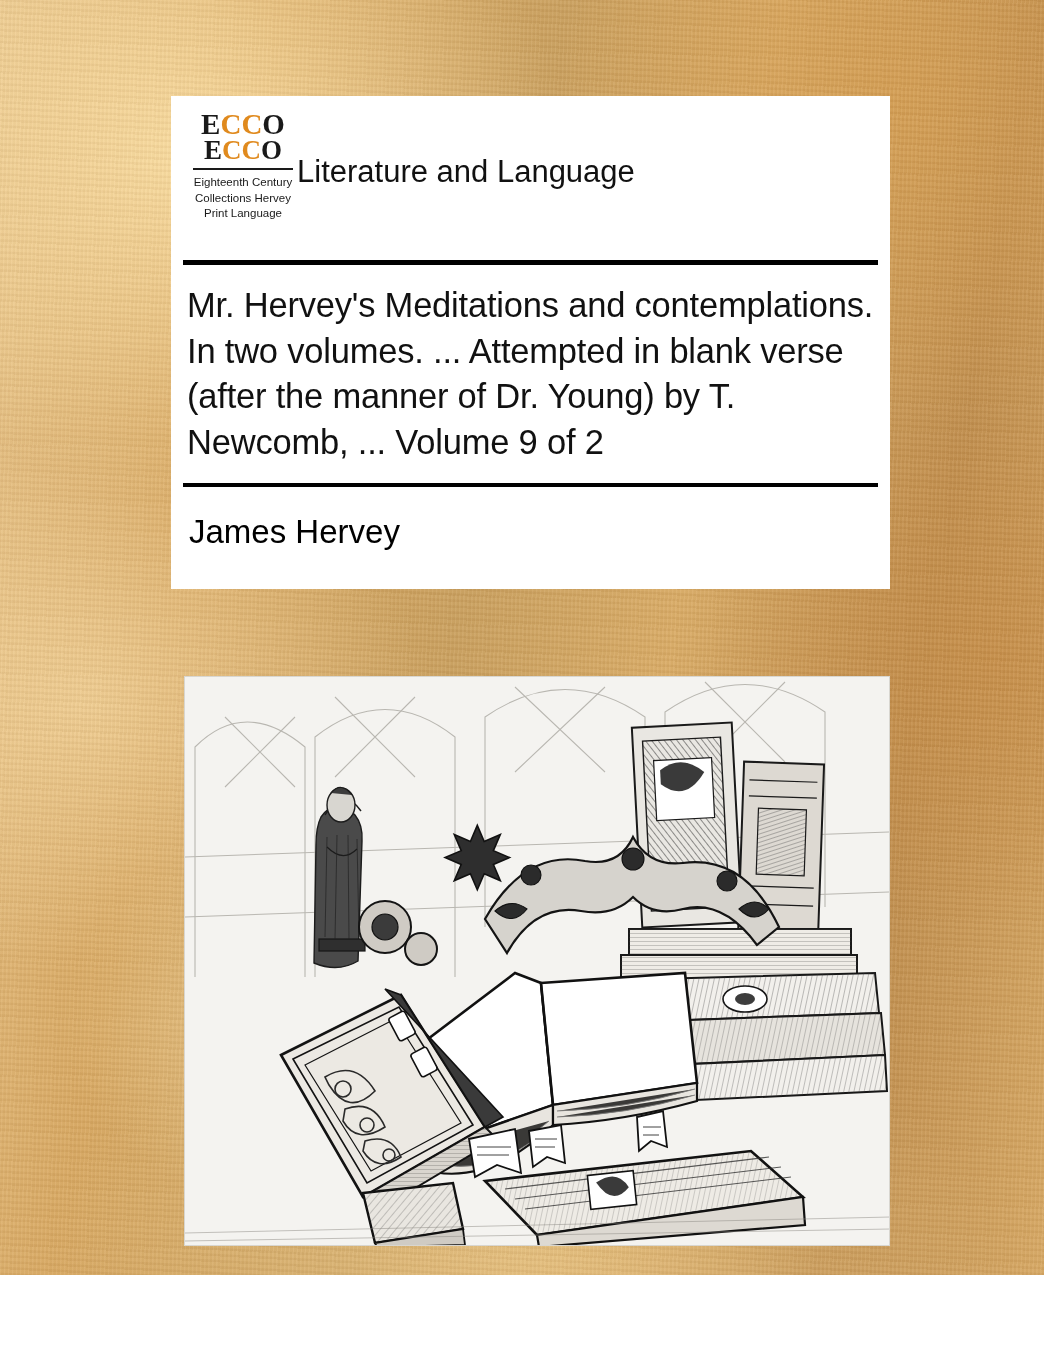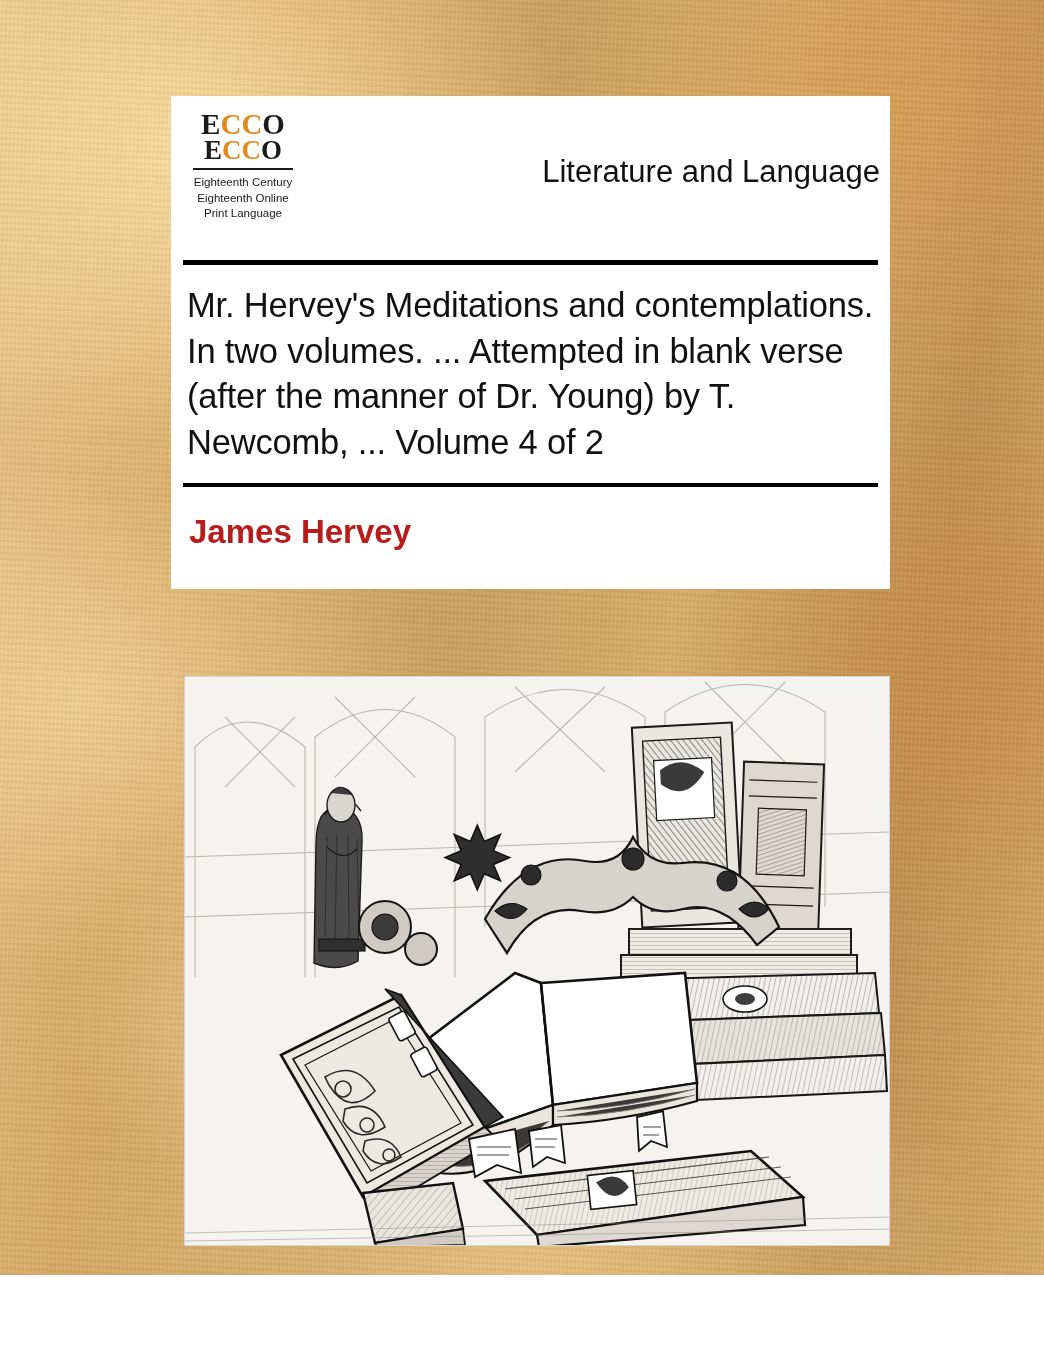--- a/index.html
+++ b/index.html
@@ -88,21 +88,21 @@
   }
   .logo-sub {
     font-family: Liberation Sans, sans-serif;
     font-size: 11.5px;
     line-height: 1.35;
     color: #1a1a1a;
   }
 
   .category {
     flex: 1 1 auto;
-    text-align: right;
+    text-align: left;
     padding-right: 10px;
     padding-top: 44px;
     font-size: 31px;
     color: #111;
     font-family: "Liberation Sans", sans-serif;
   }
 
   .rule {
     height: 5px;
     background: #000;
@@ -114,22 +114,21 @@
     padding: 18px 16px 14px 16px;
     font-size: 34.5px;
     line-height: 1.32;
     color: #111;
     letter-spacing: -0.2px;
   }
 
   .author {
     padding: 26px 32px 38px 18px;
     font-size: 33px;
-    color: #b91c1c;
-    font-weight: bold;
+    color: #000000;
   }
 
   
   .illustration {
     position: absolute;
     left: 184px;
     top: 676px;
     width: 706px;
     height: 570px;
     background: #f2f1ed;
@@ -147,30 +146,30 @@
 
   <div class="cover">
 
     <div class="header-row">
 
       <div class="logo">
         <div class="logo-ecco">E<span class="oo">CC</span>O</div>
         <div class="logo-ecco-2">E<span class="oo">CC</span>O</div>
         <div class="logo-rule"></div>
         <div class="logo-sub">Eighteenth Century</div>
-        <div class="logo-sub">Eighteenth Online</div>
+        <div class="logo-sub">Collections Hervey</div>
         <div class="logo-sub">Print Language</div>
       </div>
 
       <div class="category">Literature and Language</div>
     </div>
 
     <div class="rule"></div>
 
-    <div class="title">Mr. Hervey's Meditations and contemplations. In two volumes. ... Attempted in blank verse (after the manner of Dr. Young) by T. Newcomb, ... Volume 4 of 2</div>
+    <div class="title">Mr. Hervey's Meditations and contemplations. In two volumes. ... Attempted in blank verse (after the manner of Dr. Young) by T. Newcomb, ... Volume 9 of 2</div>
 
     <div class="rule thin"></div>
 
     <div class="author">James Hervey</div>
   </div>
 
   <div class="illustration">
     <svg width="706" height="570" viewBox="0 0 706 570" xmlns="http://www.w3.org/2000/svg">
       <defs>
         <pattern id="hatch" width="6" height="6" patternUnits="userSpaceOnUse" patternTransform="rotate(40)">

